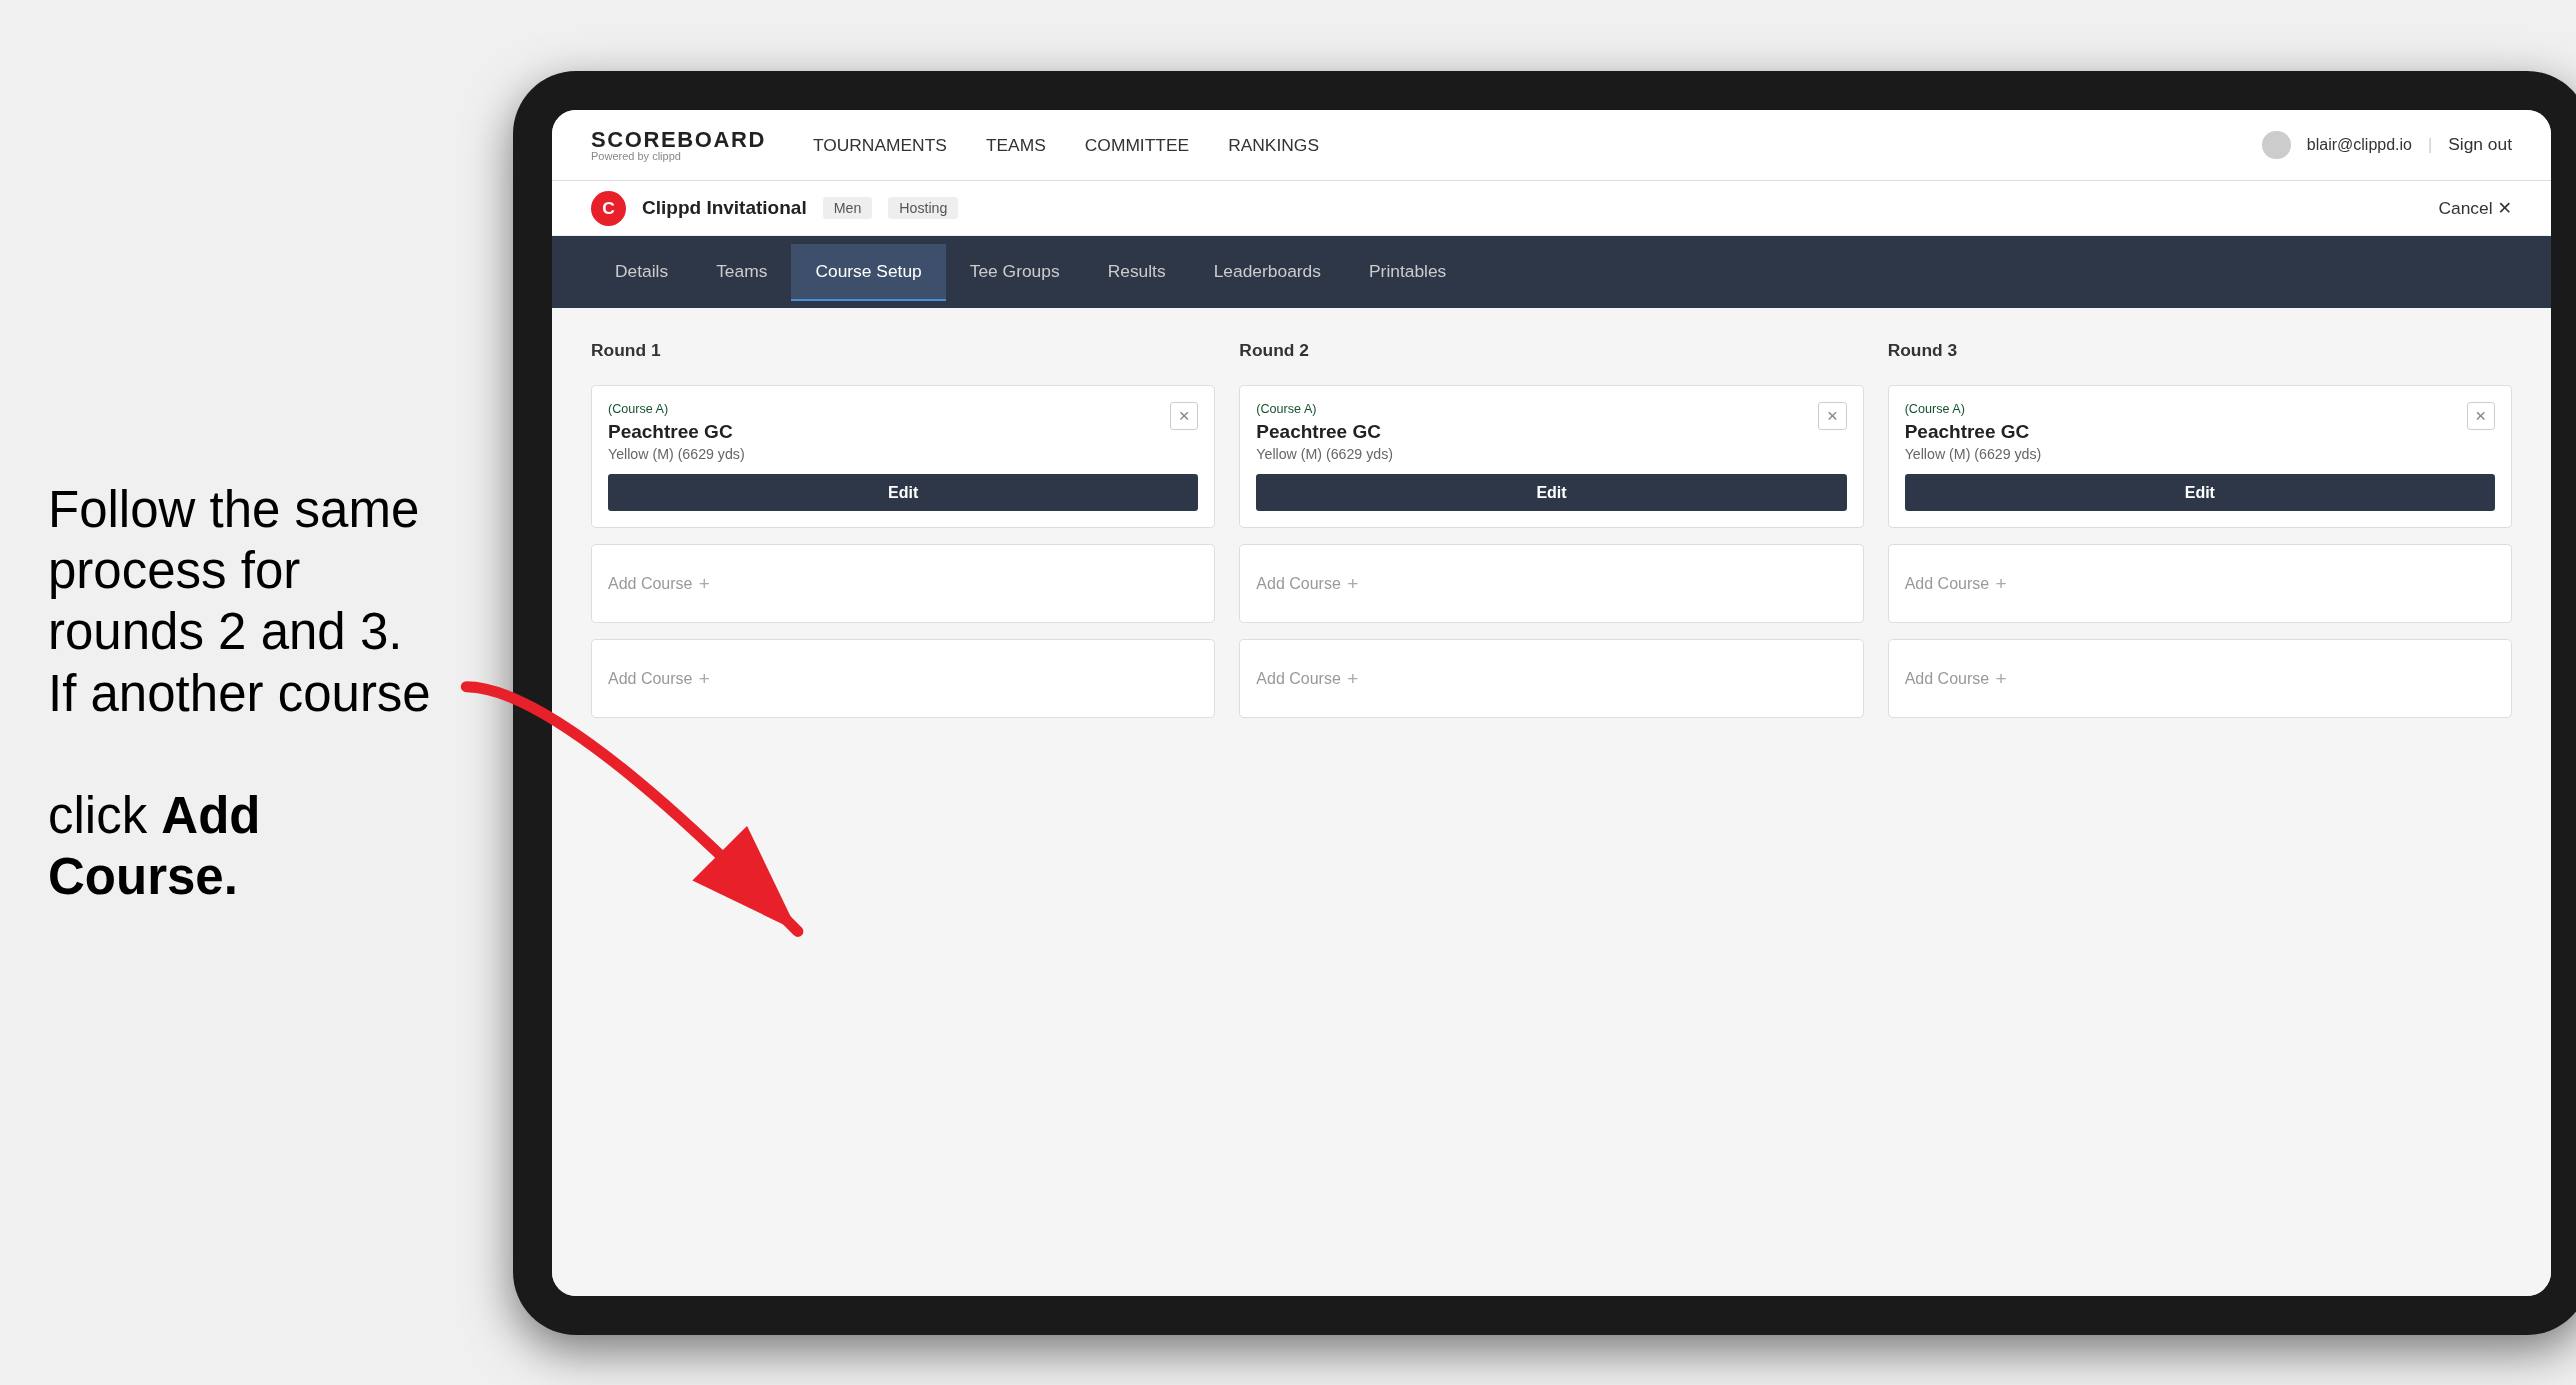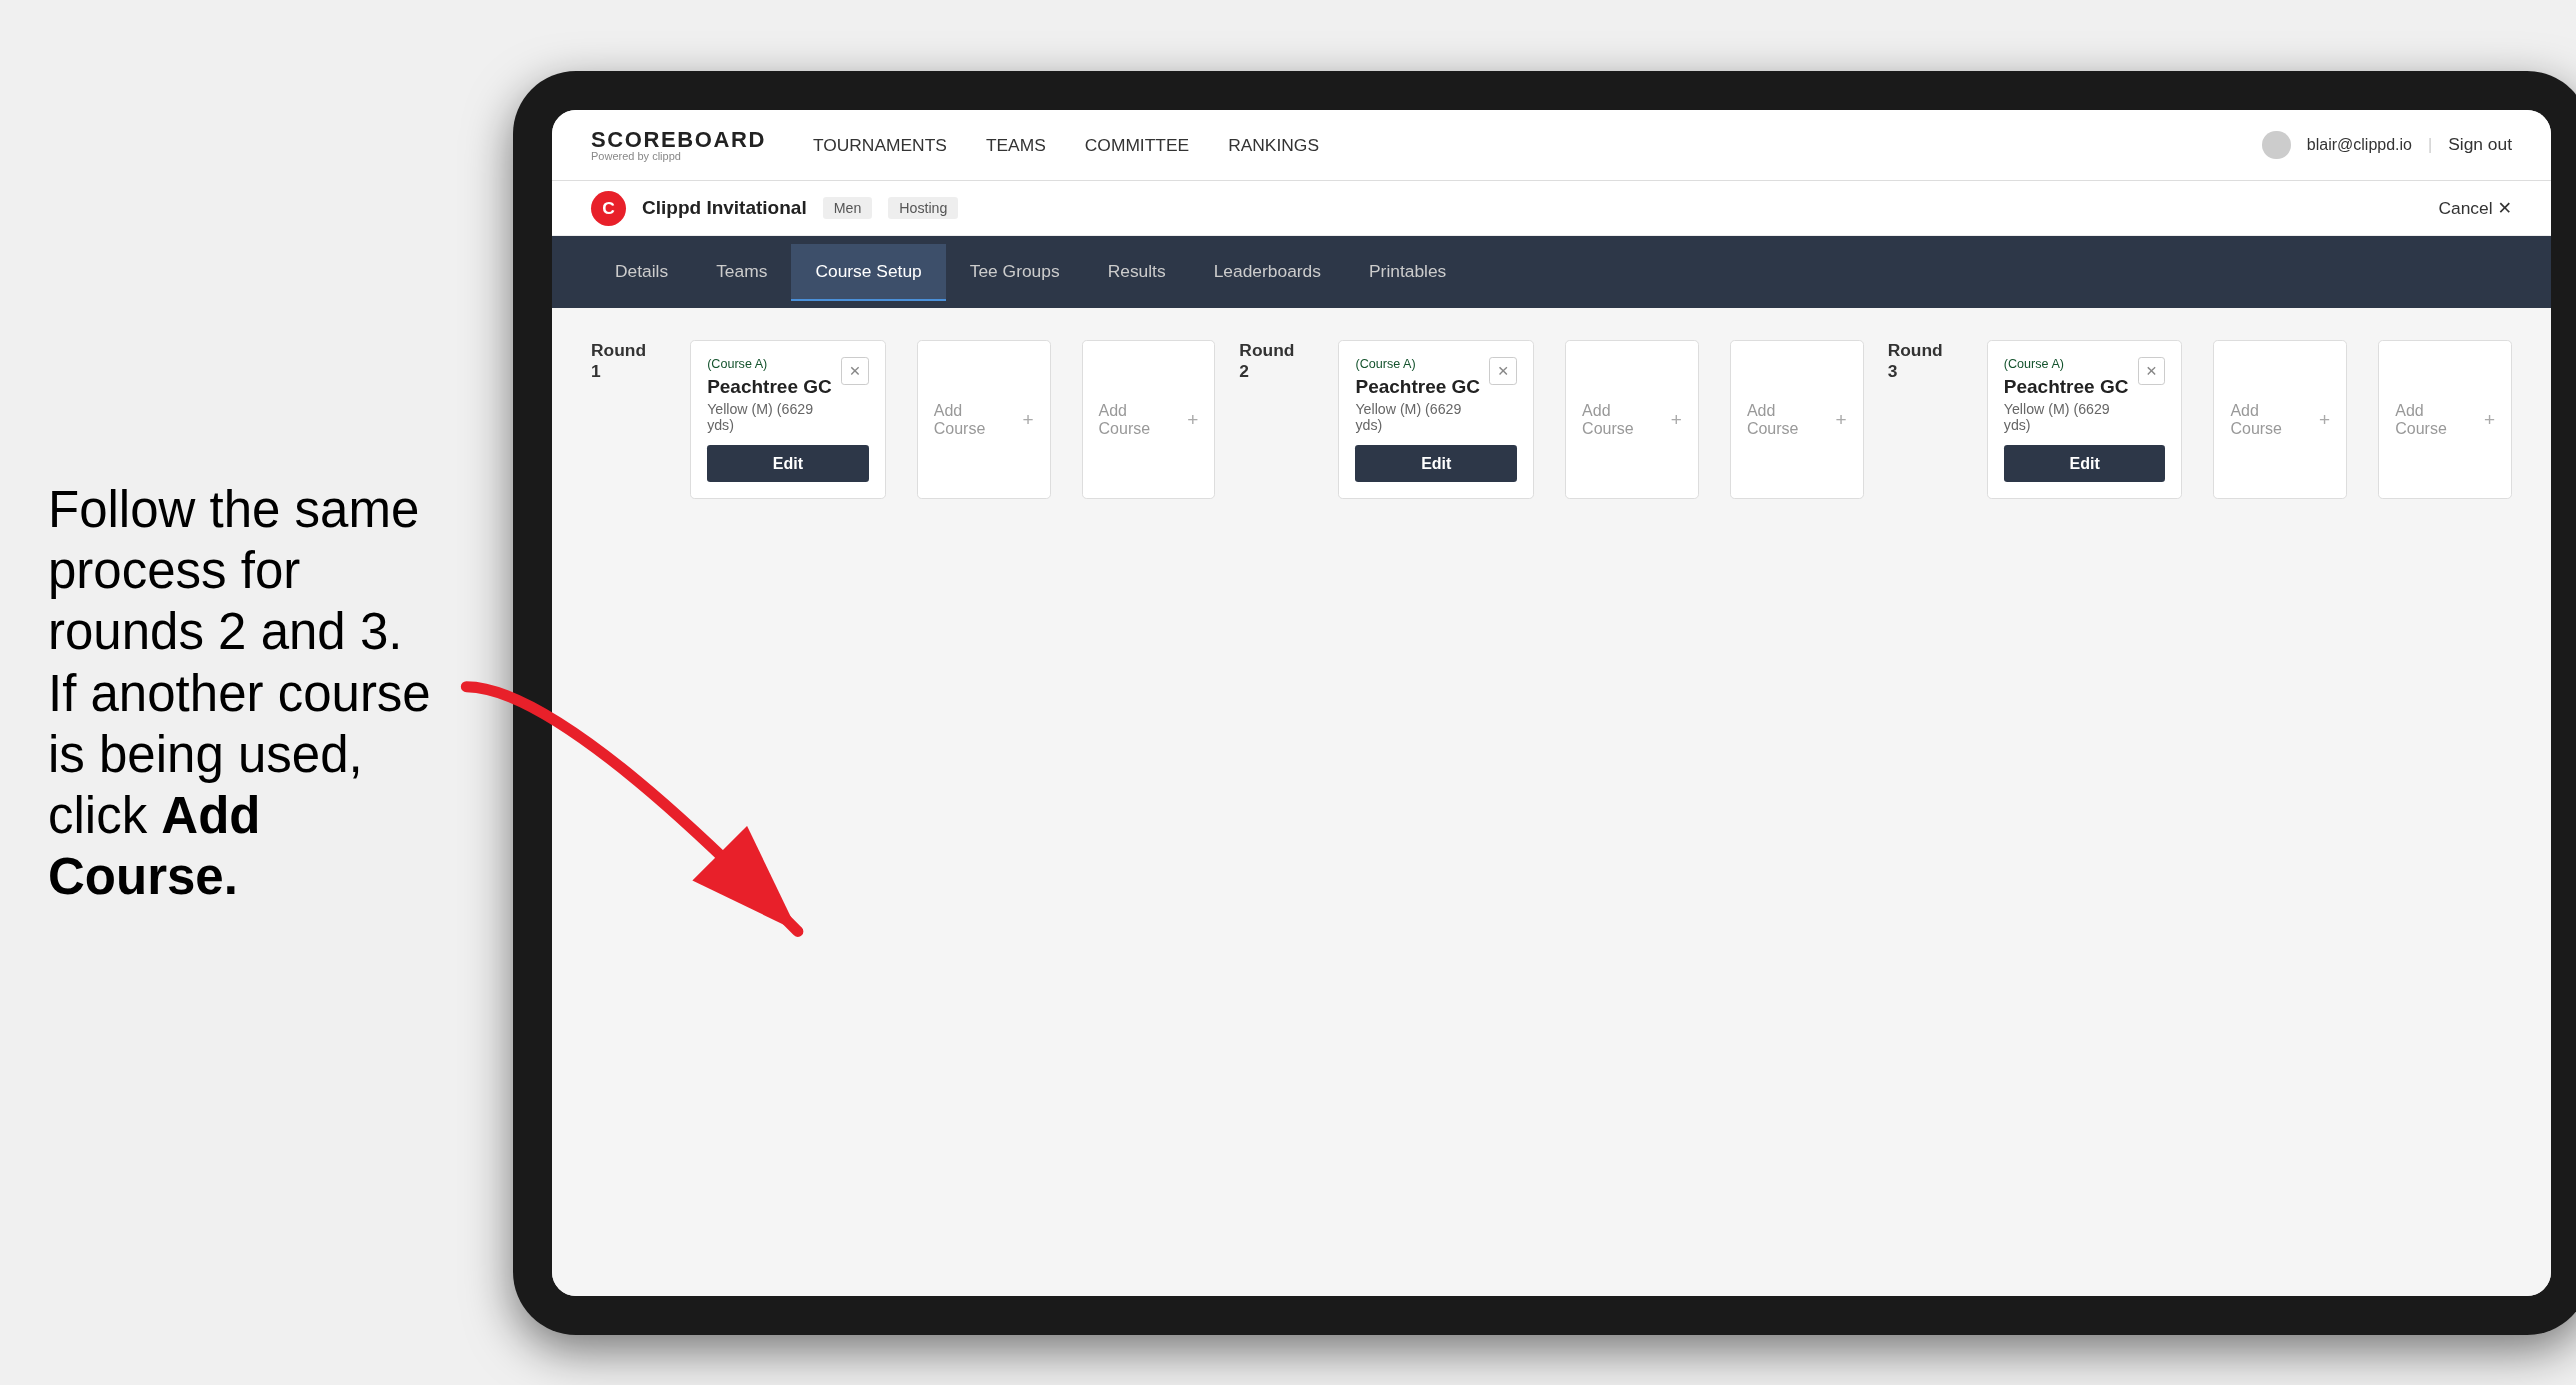--- a/index.html
+++ b/index.html
@@ -183,22 +183,22 @@
 
     
     .rounds-grid {
       display: grid;
       grid-template-columns: 1fr 1fr 1fr;
       gap: 24px;
     }
 
     .round-column {
       display: flex;
-      flex-direction: row;
-      gap: 31px;
+      flex-direction: column;
+      gap: 16px;
     }
 
     .round-label {
       font-size: 17.4px;
       font-weight: bold;
       color: #333;
       margin-bottom: 8px;
     }
 
     
@@ -287,21 +287,21 @@
     }
   </style>
 </head>
 <body>
 
 <div class="instruction-text">
   <span>Follow the same</span><br>
   <span>process for</span><br>
   <span>rounds 2 and 3.</span><br>
   <span>If another course</span><br>
-  <span>is being used,</span><br>
+  <br>
   <span>click </span><strong>Add Course.</strong>
 </div>
 
 <svg class="annotation-arrow" style="position:absolute; left:419px; top:663px; width:442px; height:300px; z-index:200;" viewBox="0 0 560 380">
   <defs>
     <marker id="arrowhead" markerWidth="10" markerHeight="7" refX="10" refY="3.5" orient="auto">
       <polygon points="0 0, 10 3.5, 0 7" fill="#e8202a"></polygon>
     </marker>
   </defs>
   <path d="M 60 30 C 180 30, 420 280, 480 340" stroke="#e8202a" stroke-width="14" fill="none" marker-end="url(#arrowhead)" stroke-linecap="round"></path>

